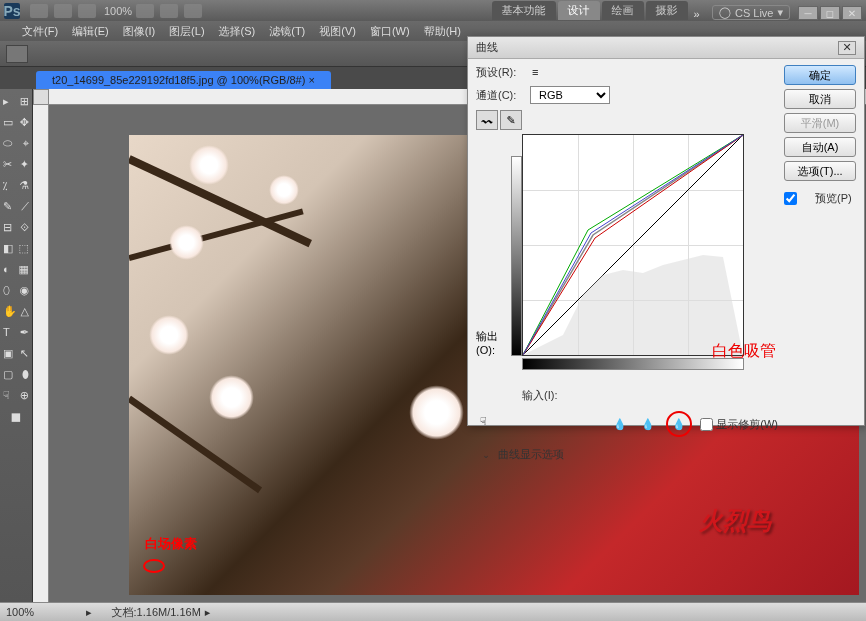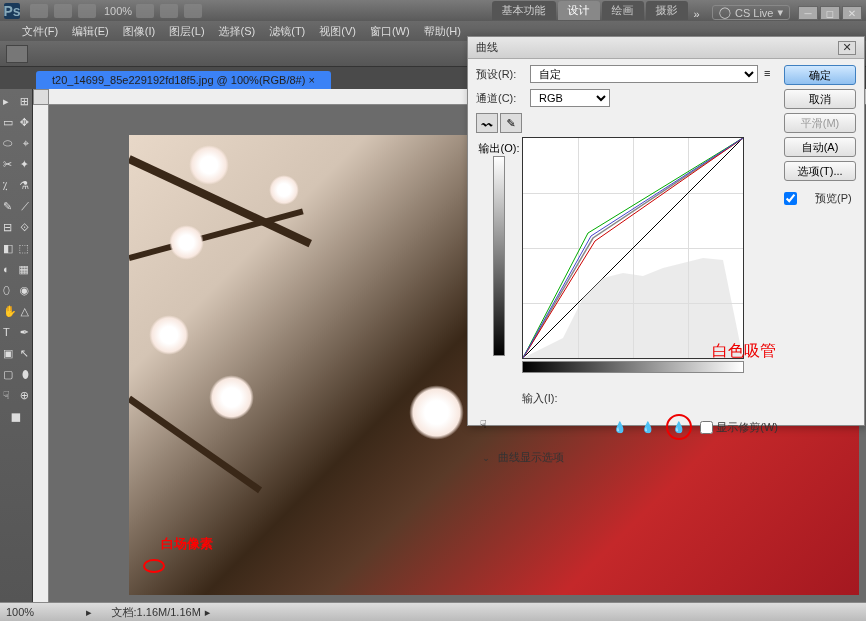--- a/index.html
+++ b/index.html
@@ -28,21 +28,21 @@
 .tool-btn.dbl{width:30px;display:flex;justify-content:space-between;padding:0 2px}
 .canvas-area{flex:1;background:#6b6b6b;position:relative;overflow:hidden}
 .ruler-h{position:absolute;top:0;left:16px;right:0;height:16px;background:#eee;border-bottom:1px solid #888}
 .ruler-v{position:absolute;top:16px;left:0;width:16px;bottom:0;background:#eee;border-right:1px solid #888}
 .ruler-corner{position:absolute;top:0;left:0;width:16px;height:16px;background:#ddd;border:1px solid #888}
 .canvas-wrap{position:absolute;top:16px;left:16px;right:0;bottom:0;overflow:hidden}
 .photo{position:absolute;top:30px;left:80px;width:730px;height:460px;background:#fff}
 .photo-img{width:100%;height:100%;background:linear-gradient(135deg,#e8d8c8 0%,#d4c4b4 20%,#3a2818 45%,#5a3a28 55%,#c4282a 75%,#a41820 100%);position:relative;overflow:hidden}
 .blossom{position:absolute;width:40px;height:40px;background:radial-gradient(circle,#fff 30%,#f8e8e0 60%,transparent 70%);border-radius:50%}
 .branch{position:absolute;background:#3a2818;transform-origin:left center}
-.annot-red{position:absolute;left:32px;bottom:42px;color:#f00;font-size:13px;font-weight:bold}
+.annot-red{position:absolute;left:16px;bottom:42px;color:#f00;font-size:13px;font-weight:bold}
 .annot-circle{position:absolute;left:14px;bottom:22px;width:22px;height:14px;border:2px solid #f00;border-radius:50%}
 .watermark{position:absolute;right:10px;bottom:10px;width:150px;height:80px;opacity:0.85}
 .wm-text{color:#d4141a;font-size:24px;font-weight:bold;text-shadow:2px 2px 3px rgba(0,0,0,0.5);font-style:italic}
 .statusbar{height:19px;background:linear-gradient(#ddd,#bbb);display:flex;align-items:center;padding:0 6px;color:#333;font-size:10px;border-top:1px solid #888}
 .status-zoom{width:80px}
 .status-doc{margin-left:20px}
 
 
 .curves-dlg{position:absolute;top:36px;left:467px;width:398px;height:390px;background:#f0f0f0;border:1px solid #888;box-shadow:2px 2px 8px rgba(0,0,0,0.3)}
 .dlg-title{height:22px;background:linear-gradient(#e8e8e8,#d0d0d0);display:flex;align-items:center;padding:0 8px;color:#333;border-bottom:1px solid #aaa}
@@ -52,21 +52,21 @@
 .dlg-right{width:78px;display:flex;flex-direction:column;gap:4px;padding-left:6px}
 .dlg-row{display:flex;align-items:center;margin-bottom:6px;gap:4px}
 .dlg-label{color:#333;width:50px}
 .dlg-select{flex:1;height:18px;border:1px solid #888;background:#fff;padding:0 4px;font-size:11px}
 .dlg-btn{height:20px;border:1px solid #888;background:linear-gradient(#fafafa,#e0e0e0);border-radius:3px;font-size:11px;cursor:pointer}
 .dlg-btn.primary{background:linear-gradient(#d0e8ff,#90c0f0);border-color:#4080c0}
 .dlg-btn.disabled{color:#999}
 .curve-tools{display:flex;gap:2px;margin-bottom:4px}
 .curve-tool{width:22px;height:20px;border:1px solid #888;background:#ddd;display:flex;align-items:center;justify-content:center}
 .curve-graph-wrap{display:flex}
-.curve-output{display:flex;flex-direction:column;align-items:center;justify-content:center;width:46px}
+.curve-output{display:flex;flex-direction:row;align-items:flex-end;justify-content:center;width:46px}
 .grad-v{width:12px;height:200px;background:linear-gradient(to bottom,#fff,#000);border:1px solid #888}
 .curve-graph{width:222px;height:222px;border:1px solid #333;background:#fff;position:relative}
 .gl{position:absolute;background:#ddd}
 .curve-line{position:absolute;inset:0}
 .curve-input-row{display:flex;align-items:center;margin-top:2px;padding-left:46px}
 .grad-h{width:222px;height:12px;background:linear-gradient(to right,#000,#fff);border:1px solid #888}
 .input-label{margin-top:18px;padding-left:46px;color:#333}
 .eyedrop-row{display:flex;align-items:center;margin-top:8px;gap:8px;padding-left:4px}
 .eyedrop-hand{width:20px;height:18px}
 .eyedrop-spacer{flex:1}
@@ -216,20 +216,23 @@
           <div class="blossom" style="top:10px;left:60px"></div>
           <div class="blossom" style="top:40px;left:140px;width:30px;height:30px"></div>
           <div class="blossom" style="top:90px;left:40px;width:35px;height:35px"></div>
           <div class="blossom" style="top:180px;left:20px"></div>
           <div class="blossom" style="top:240px;left:80px;width:45px;height:45px"></div>
           <div class="blossom" style="top:250px;left:280px;width:55px;height:55px"></div>
           <div class="blossom" style="top:40px;right:140px;width:35px;height:35px"></div>
           <div class="blossom" style="top:20px;right:60px"></div>
           <div class="annot-circle"></div>
           <div class="annot-red">白场像素</div>
+          <div class="watermark">
+            <div class="wm-text">火烈鸟</div>
+          </div>
         </div>
       </div>
     </div>
   </div>
 </div>
 
 <div class="statusbar">
   <span class="status-zoom">100%</span>
   <span>▸</span>
   <span class="status-doc">文档:1.16M/1.16M</span>
@@ -238,21 +241,20 @@
 
 <div class="curves-dlg">
   <div class="dlg-title">
     <span>曲线</span>
     <div class="dlg-close">✕</div>
   </div>
   <div class="dlg-body">
     <div class="dlg-left">
       <div class="dlg-row">
         <span class="dlg-label">预设(R):</span>
-        <select class="dlg-select"><option>自定</option></select>
         <span class="auto-icon">≡</span>
       </div>
       <div class="dlg-row">
         <span class="dlg-label">通道(C):</span>
         <select class="dlg-select" style="flex:0 0 80px"><option>RGB</option></select>
       </div>
       <div class="curve-tools">
         <div class="curve-tool">〰</div>
         <div class="curve-tool">✎</div>
       </div>

